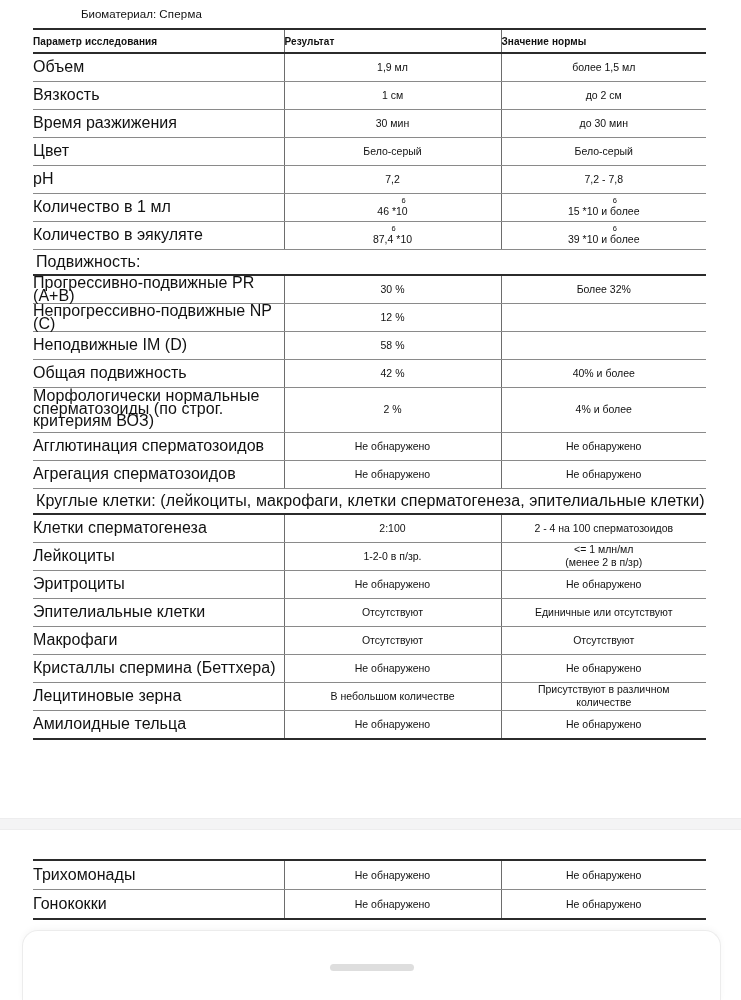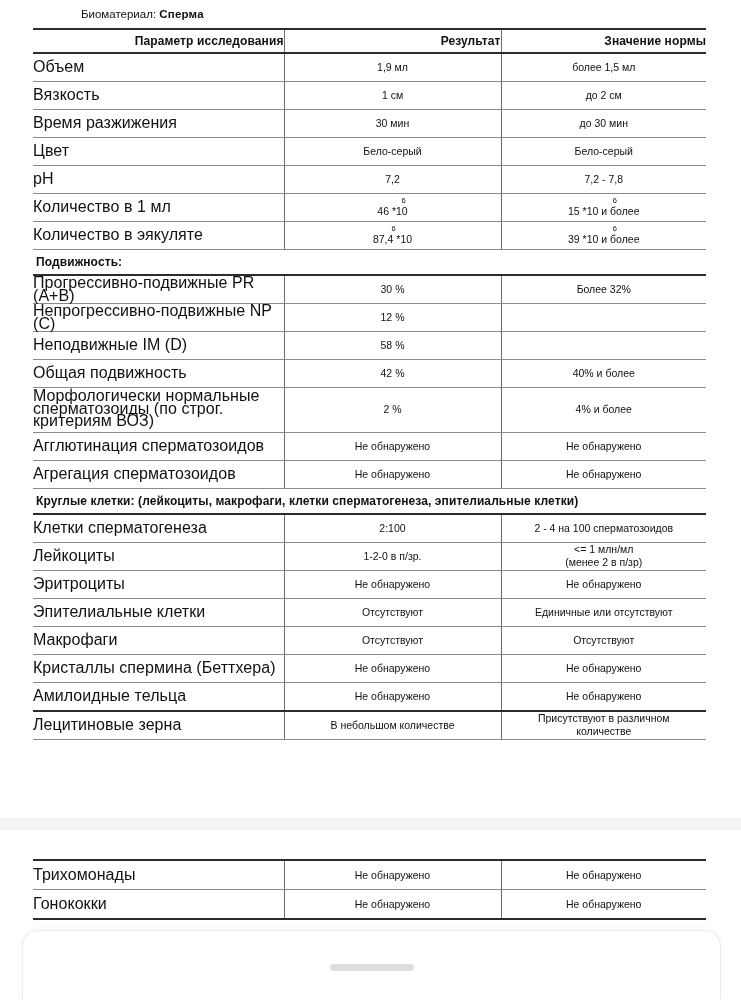--- a/index.html
+++ b/index.html
@@ -27,21 +27,21 @@
 
   .biomaterial {
     position: absolute;
     left: 55px;
     top: 7px;
     font-size: 11.5px;
     line-height: 14px;
     white-space: nowrap;
   }
   .biomaterial .bm-label { font-weight: 400; margin-left: 26px; }
-  .biomaterial .bm-value { font-weight: 700; letter-spacing: .2px; margin-top: 14px; }
+  .biomaterial .bm-value { font-weight: 400; letter-spacing: .2px; margin-top: 14px; }
 
   
   table.report {
     position: absolute;
     left: 33px;
     width: 673px;
     border-collapse: collapse;
     table-layout: fixed;
   }
   table.report.t-main { top: 28px; }
@@ -60,23 +60,23 @@
   td.col-result, th.col-result,
   td.col-norm, th.col-norm {
     border-left: 1px solid #6d6d6d;
   }
 
   
   tr.head th {
     border-top: 2.5px solid #2b2b2b;
     border-bottom: 2.5px solid #2b2b2b;
     height: 22px;
-    font-size: 12px;
+    font-size: 10px;
     font-weight: 700;
-    text-align: right;
+    text-align: left;
     letter-spacing: .1px;
     margin-top: 16px;
   }
 
   
   tr.row td { height: 27px; }
 
   td.col-param {
     font-size: 16px;
     font-weight: 400;
@@ -108,22 +108,22 @@
     line-height: 8px;
     text-align: center;
     margin-left: 22px;
   }
   .sci .base { display: block; line-height: 12px; white-space: nowrap; }
   .sci.wide .expo { margin-left: 2px; }
 
   
   tr.section td {
     height: 24px;
-    font-size: 12px;
-    font-weight: 700;
+    font-size: 16px;
+    font-weight: 400;
     padding-left: 3px;
     border-bottom: 2.5px solid #2b2b2b;
     border-top: none;
     letter-spacing: .1px;
   }
 
   tr.last-row td { border-bottom: 2.5px solid #2b2b2b; }
 
   
   .page-gap {
@@ -291,29 +291,29 @@
         <tr class="row ">
           <td class="col-param">Макрофаги</td>
           <td class="col-result">Отсутствуют</td>
           <td class="col-norm">Отсутствуют</td>
         </tr>
         <tr class="row ">
           <td class="col-param">Кристаллы спермина (Беттхера)</td>
           <td class="col-result">Не обнаружено</td>
           <td class="col-norm">Не обнаружено</td>
         </tr>
-        <tr class="row last-row">
-          <td class="col-param">Амилоидные тельца</td>
-          <td class="col-result">Не обнаружено</td>
-          <td class="col-norm">Не обнаружено</td>
-        </tr>
         <tr class="row ">
           <td class="col-param">Лецитиновые зерна</td>
           <td class="col-result">В небольшом количестве</td>
           <td class="col-norm"><span class="cell-lines"><span class="ln">Присутствуют в различном</span><span class="ln">количестве</span></span></td>
+        </tr>
+        <tr class="row last-row">
+          <td class="col-param">Амилоидные тельца</td>
+          <td class="col-result">Не обнаружено</td>
+          <td class="col-norm">Не обнаружено</td>
         </tr>
       </tbody>
   </table>
 
   <div class="page-gap"></div>
 
   <table class="report t-tail">
     <colgroup>
       <col class="c-param">
         <col class="c-result">

